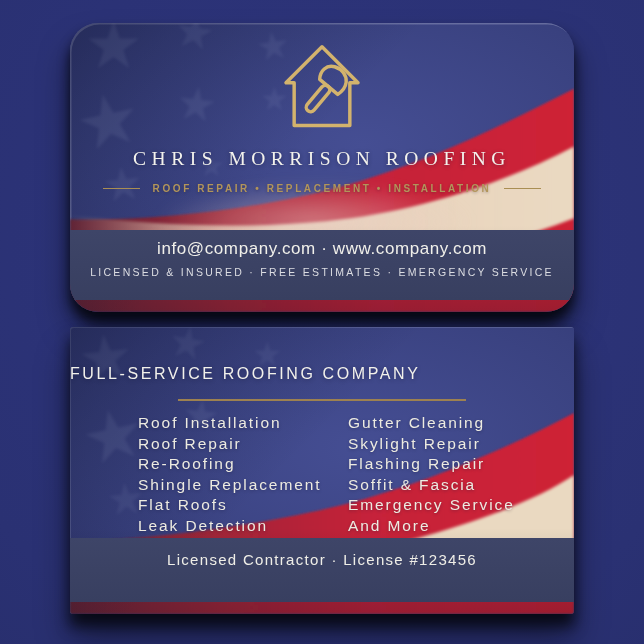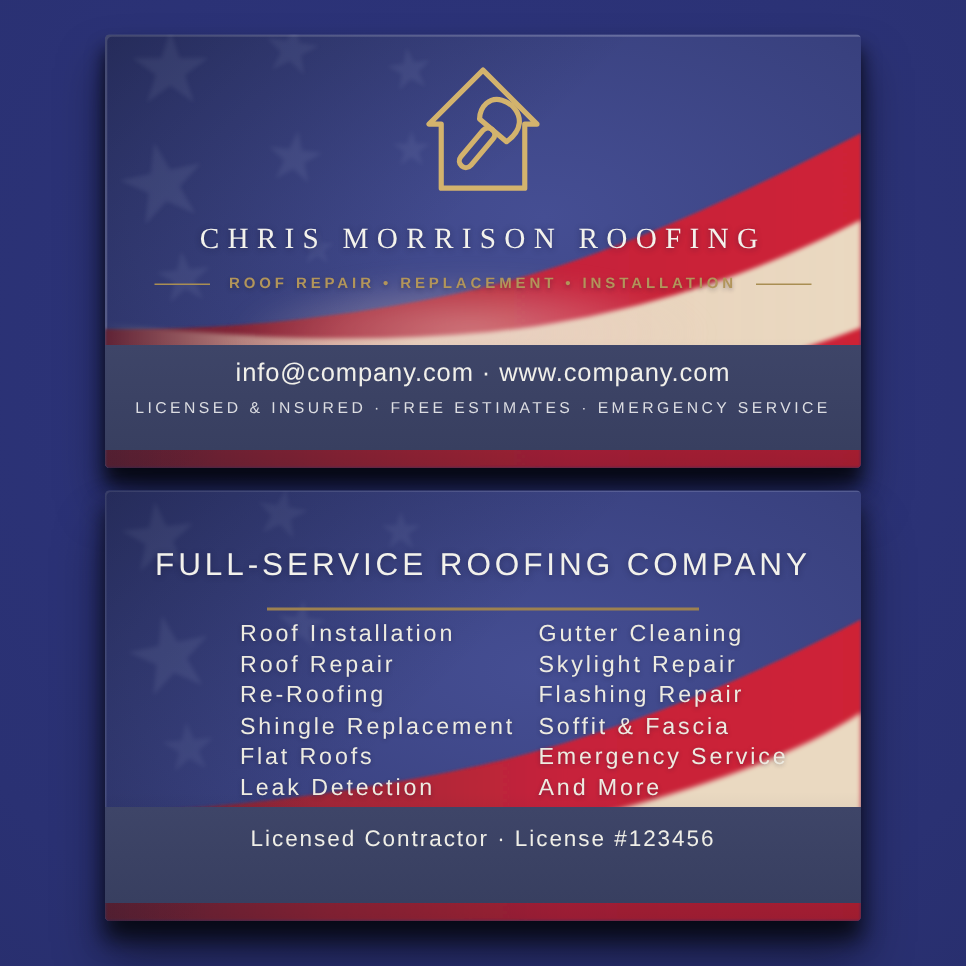--- a/index.html
+++ b/index.html
@@ -9,20 +9,21 @@
     background:radial-gradient(120% 120% at 50% 38%, #2e357e 0%, #2a3173 55%, #242a63 100%);
   }
   .card{
     position:absolute;left:70px;width:504px;border-radius:3px;overflow:hidden;
     background:radial-gradient(130% 130% at 58% 42%, #454e93 0%, #39417f 42%, #2b3166 78%, #242a58 100%);
   }
   .card.front{
     top:23px;height:289px;
     box-shadow:0 10px 12px rgba(4,5,10,0.85), 0 22px 30px rgba(4,5,12,0.5),
                inset 1.5px 1.5px 0 rgba(215,220,238,0.28);
+    border-radius:28px;
   }
   .card.back{
     top:327px;height:287px;
     box-shadow:0 12px 14px rgba(4,5,10,0.8), 0 26px 34px rgba(4,5,12,0.45),
                inset 1px 1px 0 rgba(215,220,238,0.18);
   }
   .card .shade{
     position:absolute;inset:0;pointer-events:none;
     background:linear-gradient(135deg, rgba(10,14,38,0.35) 0%, rgba(10,14,38,0) 45%),
                linear-gradient(0deg, rgba(10,12,30,0.25) 0%, rgba(10,12,30,0) 30%);
@@ -57,26 +58,26 @@
   .band{
     position:absolute;left:0;right:0;bottom:12px;text-align:center;
     background:linear-gradient(180deg,#3e4568 0%,#383f60 100%);
   }
   .band.front-band{height:70px;}
   .band-line1{margin-top:9px;font-size:17px;letter-spacing:0.6px;color:#f1f0ea;}
   .band-line2{margin-top:7px;font-size:10.5px;letter-spacing:2.3px;color:#dcdde2;}
   
   .back-content{position:absolute;inset:0;}
   .heading{
-    margin:38px 0 0 0;text-align:center;font-weight:normal;
-    font-size:21px;letter-spacing:2.6px;color:#f2f1eb;
+    margin:38px 0 0 0;font-weight:normal;
+    font-size:16px;letter-spacing:2.6px;color:#f2f1eb;
     text-shadow:0 1px 4px rgba(20,20,50,0.4);
   }
   .divider{width:288px;height:1.6px;margin:16px auto 0 auto;background:#9d8150;}
-  .services{position:absolute;top:86px;left:90px;right:16px;display:flex;}
+  .services{position:absolute;top:86px;left:68px;right:16px;display:flex;}
   .svc-col{width:216px;}
   .svc{
     font-size:15.5px;letter-spacing:1.9px;line-height:20.6px;color:#edebe1;
     text-shadow:0 1px 3px rgba(25,25,55,0.35);white-space:nowrap;
   }
   .band.back-band{height:64px;}
   .license{margin-top:13px;font-size:15px;letter-spacing:1.3px;color:#efeee7;}
 </style>
 </head>
 <body>

